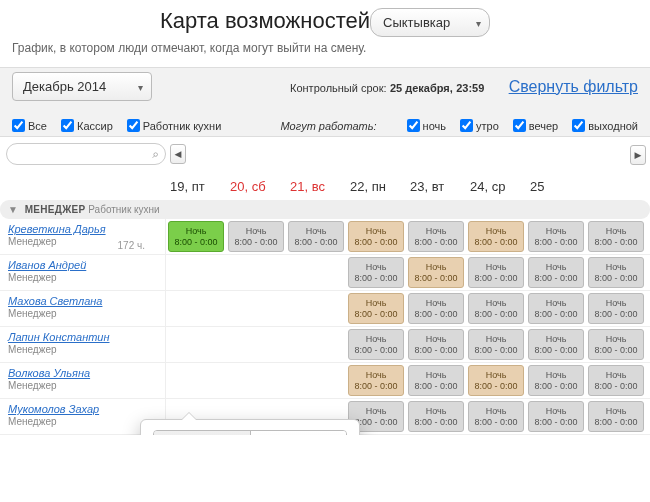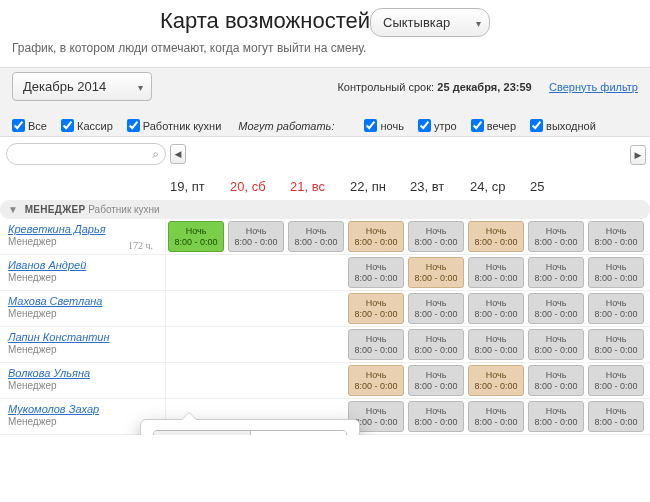--- a/index.html
+++ b/index.html
@@ -7,43 +7,43 @@
 .header { display: flex; justify-content: center; align-items: flex-start; padding: 8px 12px 0 12px; }
 .title { font-size: 22px; font-weight: normal; color: #222; }
 .subtitle { font-size: 12px; color: #666; padding: 4px 12px 12px 12px; }
 .city-select { background: linear-gradient(#fff, #eee); border: 1px solid #bbb; border-radius: 12px; padding: 6px 24px 6px 12px; font-size: 13px; position: relative; cursor: pointer; min-width: 120px; }
 .city-select::after { content: "▾"; position: absolute; right: 8px; top: 50%; transform: translateY(-50%); color: #666; font-size: 10px; }
 .filter-bar { background: #f2f2f2; border-top: 1px solid #ddd; border-bottom: 1px solid #ddd; padding: 4px 12px; }
 .filter-row1 { display: flex; justify-content: space-between; align-items: center; margin-bottom: 18px; }
 .month-select { background: linear-gradient(#fff, #eee); border: 1px solid #bbb; border-radius: 4px; padding: 6px 24px 6px 10px; font-size: 13px; position: relative; display: inline-block; cursor: pointer; min-width: 140px; }
 .month-select::after { content: "▾"; position: absolute; right: 8px; top: 50%; transform: translateY(-50%); color: #666; font-size: 10px; }
 .deadline { font-size: 11px; color: #333; }
-.collapse-link { color: #2a6fc9; text-decoration: underline; font-size: 11px; margin-left: 14px; cursor: pointer; }
-.filter-row2 { display: flex; align-items: center; flex-wrap: wrap; gap: 17px; }
+.collapse-link { color: #2a6fc9; text-decoration: underline; font-size: 16px; margin-left: 21px; cursor: pointer; }
+.filter-row2 { display: flex; justify-content: space-between; align-items: center; flex-wrap: wrap; gap: 17px; }
 .chk-group { display: flex; gap: 14px; align-items: center; flex-wrap: wrap; }
 .chk { display: flex; align-items: center; gap: 3px; font-size: 11px; cursor: pointer; }
 .chk input { margin: 0; }
 .work-label { font-size: 11px; color: #333; margin-right: 16px; font-style: italic; }
 .table-area { position: relative; }
 .top-controls { display: flex; align-items: center; padding: 6px 6px 0 6px; gap: 4px; }
 .search { flex: 0 0 160px; border: 1px solid #ccc; border-radius: 12px; height: 22px; position: relative; }
 .search .mag { position: absolute; right: 6px; top: 50%; transform: translateY(-50%); color: #999; font-size: 12px; }
 .nav-btn { width: 16px; height: 20px; background: linear-gradient(#fff,#eee); border: 1px solid #bbb; border-radius: 3px; font-size: 9px; color: #555; display: inline-flex; align-items: center; justify-content: center; cursor: pointer; }
 .date-header { display: flex; padding-left: 170px; padding-top: 8px; }
 .date-cell-h { flex: 0 0 60px; font-size: 13px; padding: 6px 0; white-space: nowrap; }
 .date-cell-h.weekend { color: #d33; }
 .group-row { background: #eee; padding: 4px 8px; font-size: 10px; color: #555; border-radius: 9px; }
 .gr-caret { color: #888; margin-right: 4px; }
 .gr-name { font-weight: bold; text-transform: uppercase; letter-spacing: 0.3px; }
 .gr-sub { color: #888; }
 .data-row { display: flex; border-bottom: 1px solid #eee; min-height: 36px; align-items: stretch; }
 .name-cell { flex: 0 0 166px; padding: 4px 8px; font-size: 11px; border-right: 1px solid #eee; position: relative; }
 .emp-name { color: #2a6fc9; text-decoration: underline; display: block; margin-bottom: 1px; cursor: pointer; font-style: italic; }
 .emp-role { color: #888; font-size: 10px; }
-.hours { position: absolute; right: 12px; bottom: 3px; color: #999; font-size: 10px; font-family: Liberation Serif, serif; }
+.hours { position: absolute; right: 20px; bottom: 3px; color: #999; font-size: 10px; }
 .shift-cell { flex: 0 0 60px; padding: 2px; display: flex; }
 .badge { flex: 1; border: 1px solid; border-radius: 3px; font-size: 9px; text-align: center; padding: 3px 1px; line-height: 1.15; display: flex; flex-direction: column; justify-content: center; }
 .b-green { background: #7bce4a; border-color: #5aaa2e; color: #1a4d00; }
 .b-gray  { background: #d9d9d9; border-color: #bbb; color: #555; }
 .b-tan   { background: #e8d0b0; border-color: #cbb088; color: #6b4e1f; }
 .b-line { font-size: 9px; }
 .popup { position: absolute; left: 140px; top: 282px; width: 220px; background: #fff; border: 1px solid #ccc; border-radius: 6px; box-shadow: 0 6px 18px rgba(0,0,0,0.25); padding: 10px 12px; z-index: 10; }
 .popup::before { content: ""; position: absolute; top: -8px; left: 40px; border: 8px solid transparent; border-bottom-color: #ccc; border-top: none; }
 .popup::after { content: ""; position: absolute; top: -7px; left: 41px; border: 7px solid transparent; border-bottom-color: #fff; border-top: none; }
 .tabbar { display: flex; border: 1px solid #bbb; border-radius: 4px; overflow: hidden; margin-bottom: 10px; }

